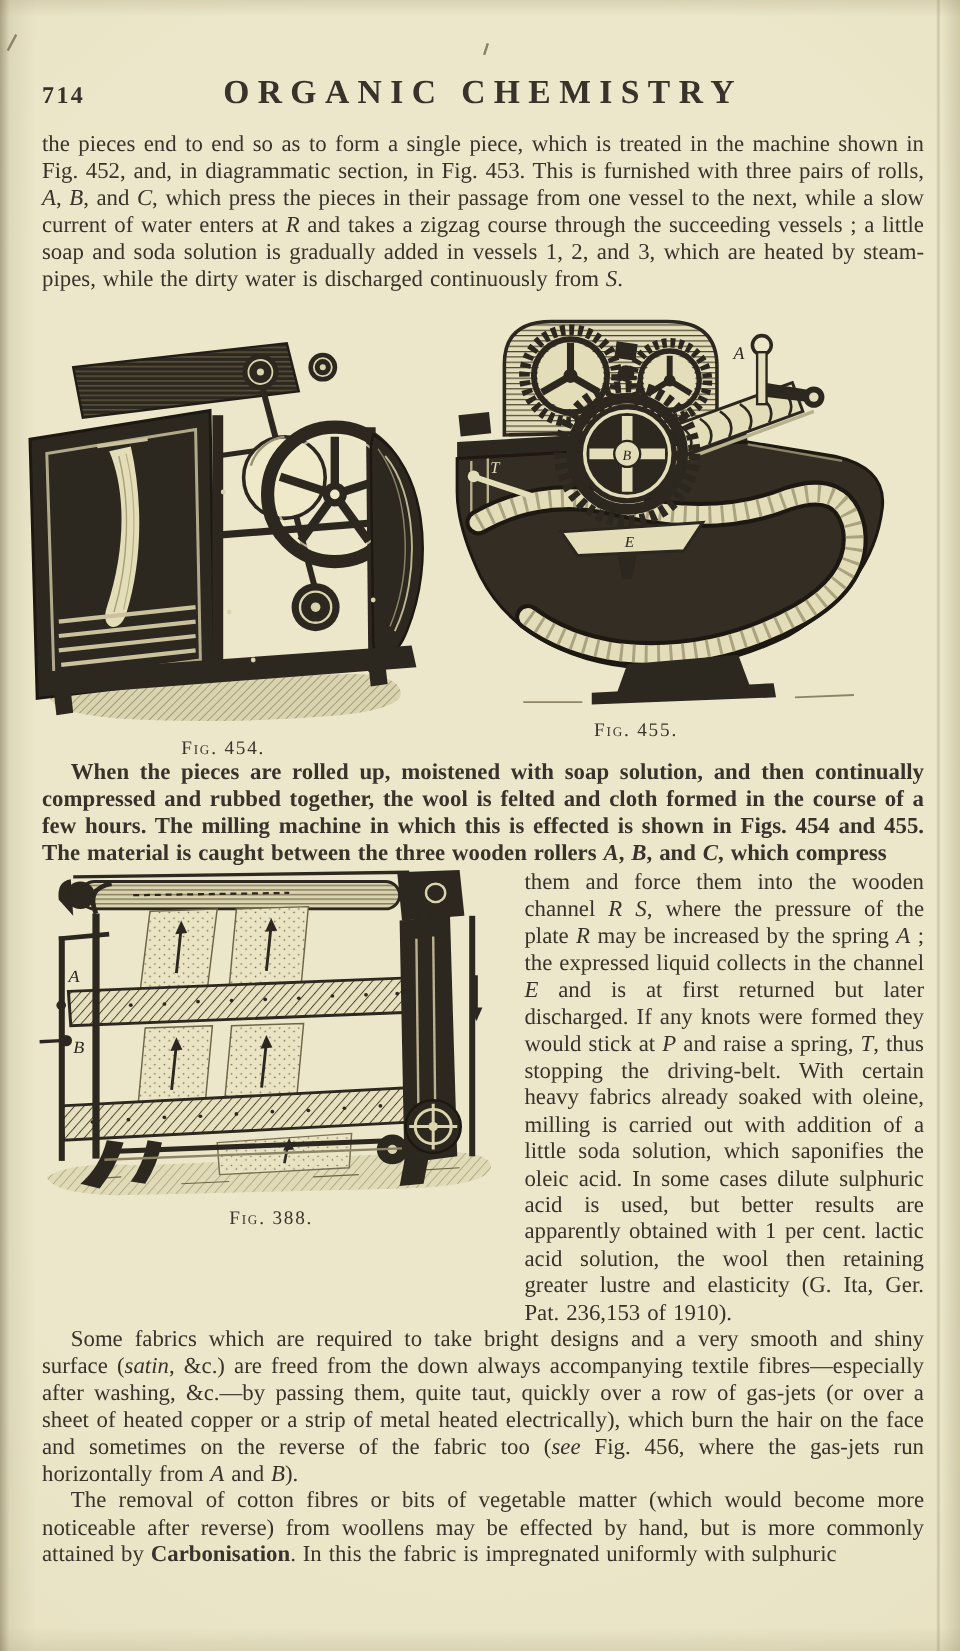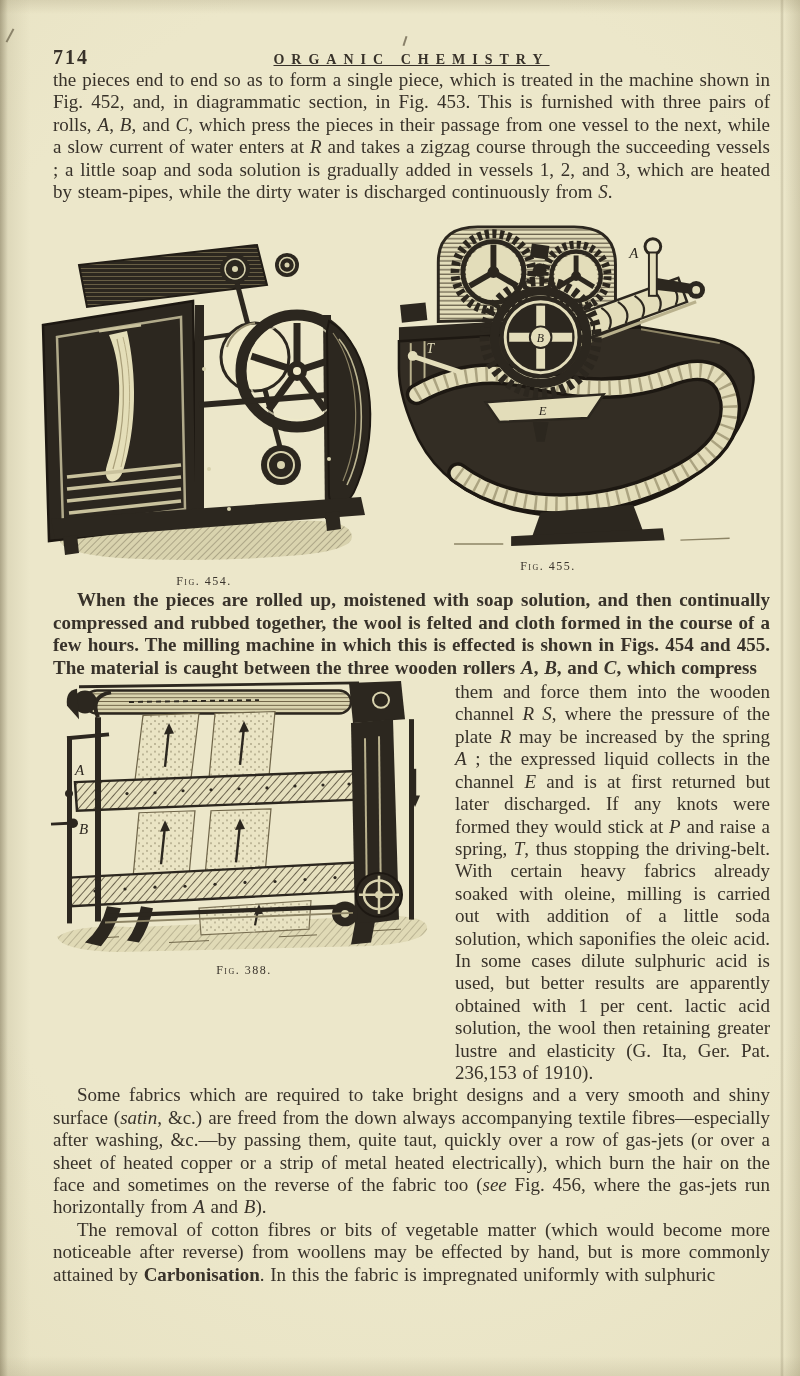--- a/index.html
+++ b/index.html
@@ -11,34 +11,34 @@
       linear-gradient(90deg, rgba(110,100,70,.50) 0px, rgba(185,178,146,.28) 8px, rgba(234,229,199,0) 30px),
       linear-gradient(270deg, rgba(140,130,95,.28) 0px, rgba(234,229,199,0) 16px),
       linear-gradient(180deg, rgba(150,140,105,.22) 0px, rgba(234,229,199,0) 14px),
       linear-gradient(0deg, rgba(150,140,105,.20) 0px, rgba(234,229,199,0) 20px),
       radial-gradient(115% 85% at 50% 45%, #ece7ca 55%, #e3ddbb 100%);
   }
   .crease{position:absolute;top:0;bottom:0;right:16px;width:4px;
     background:linear-gradient(90deg,rgba(120,110,80,0),rgba(120,110,80,.28),rgba(120,110,80,0));}
   .ink-mark-1{position:absolute;left:9px;top:28px;width:2px;height:15px;background:rgba(70,60,40,.55);transform:rotate(28deg);}
   .ink-mark-2{position:absolute;left:404px;top:36px;width:2px;height:10px;background:rgba(70,60,40,.6);transform:rotate(18deg);}
-  .content{padding:46px 30px 0 53px;}
+  .content{padding:46px 30px 0 35px;}
   .running-head{display:grid;grid-template-columns:1fr auto 1fr;align-items:baseline;}
   .pageno{font-size:20px;font-weight:bold;letter-spacing:2px;}
-  .book-title{margin:0;font-size:14px;font-weight:bold;letter-spacing:7px;white-space:nowrap;text-decoration:underline;}
+  .book-title{margin:16px;font-size:28px;font-weight:bold;letter-spacing:7px;white-space:nowrap;}
   p.par{margin:0;text-align:justify;font-size:19px;line-height:22.4px;word-spacing:1px;}
   p.par i{font-style:italic;} p.par b{font-weight:bold;}
   .par-p1{margin-top:18px;}
   .par-p2{margin-top:26px;text-indent:24px;}
   .par-p3a{text-indent:24px;font-weight:bold;}
   .par-p4{margin-top:6px;text-indent:24px;}
   .par-p5{text-indent:24px;}
   .figs-row{display:flex;gap:16px;align-items:flex-start;margin:16px -10px 0 -24px;}
   figure{margin:0;display:flex;flex-direction:column;align-items:center;}
-  figcaption{margin-top:10px;font-variant:small-caps;font-size:12px;letter-spacing:1.5px;color:#3a342c;}
+  figcaption{margin-top:10px;font-variant:small-caps;font-size:16px;letter-spacing:1.5px;color:#3a342c;}
   .fig455 figcaption{transform:translateX(-34px);}
   .wrap-section{display:flex;gap:16px;margin-top:2px;align-items:flex-start;}
   .fig456{margin-left:-4px;}
   .wrapcol{flex:1;line-height:20.3px;}
   svg text{font-family:"Liberation Serif","DejaVu Serif",serif;font-style:italic;}
 </style>
 </head>
 <body>
 
 <div class="page">

